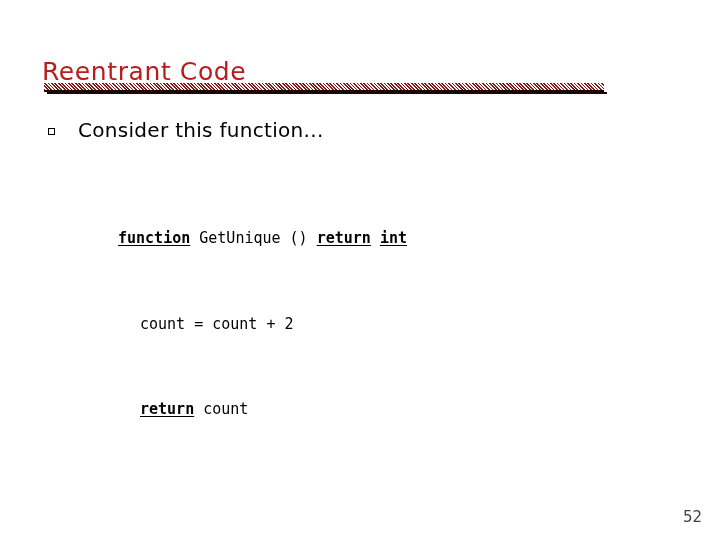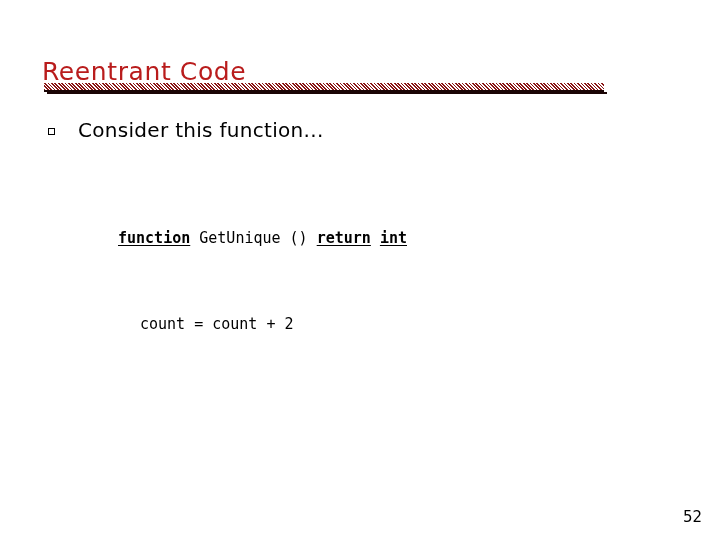--- a/index.html
+++ b/index.html
@@ -110,21 +110,21 @@
   }
   .code-indent-1 { padding-left: 22px; display: inline-block; }
   .code-indent-2 { padding-left: 22px; display: inline-block; }
 
   
   .page-number {
     position: absolute;
     right: 18px;
     bottom: 14px;
     font-size: 15px;
-    color: #000000;
+    color: #404040;
     font-family: "DejaVu Sans", "Liberation Sans", sans-serif;
   }
 </style>
 </head>
 <body>
 
 <div class="slide">
 
   <h1 class="slide-title">Reentrant Code</h1>
 
@@ -134,20 +134,21 @@
   <div class="content">
 
     <div class="bullet-l1">
       <span class="marker"></span>
       <span class="label">Consider this function...</span>
     </div>
 
     <div class="code-block">
       <span class="code-line"><span class="kw">function</span><span> GetUnique () </span><span class="kw">return</span><span> </span><span class="kw">int</span></span>
       <span class="code-line"><span class="code-indent-1"></span><span>count = count + 2</span></span>
+      <span class="code-line"><span class="code-indent-2"></span><span class="kw">return</span><span> count</span></span>
       
     </div>
 
   </div>
 
   <div class="page-number">52</div>
 
 </div>
 
 </body></html>

